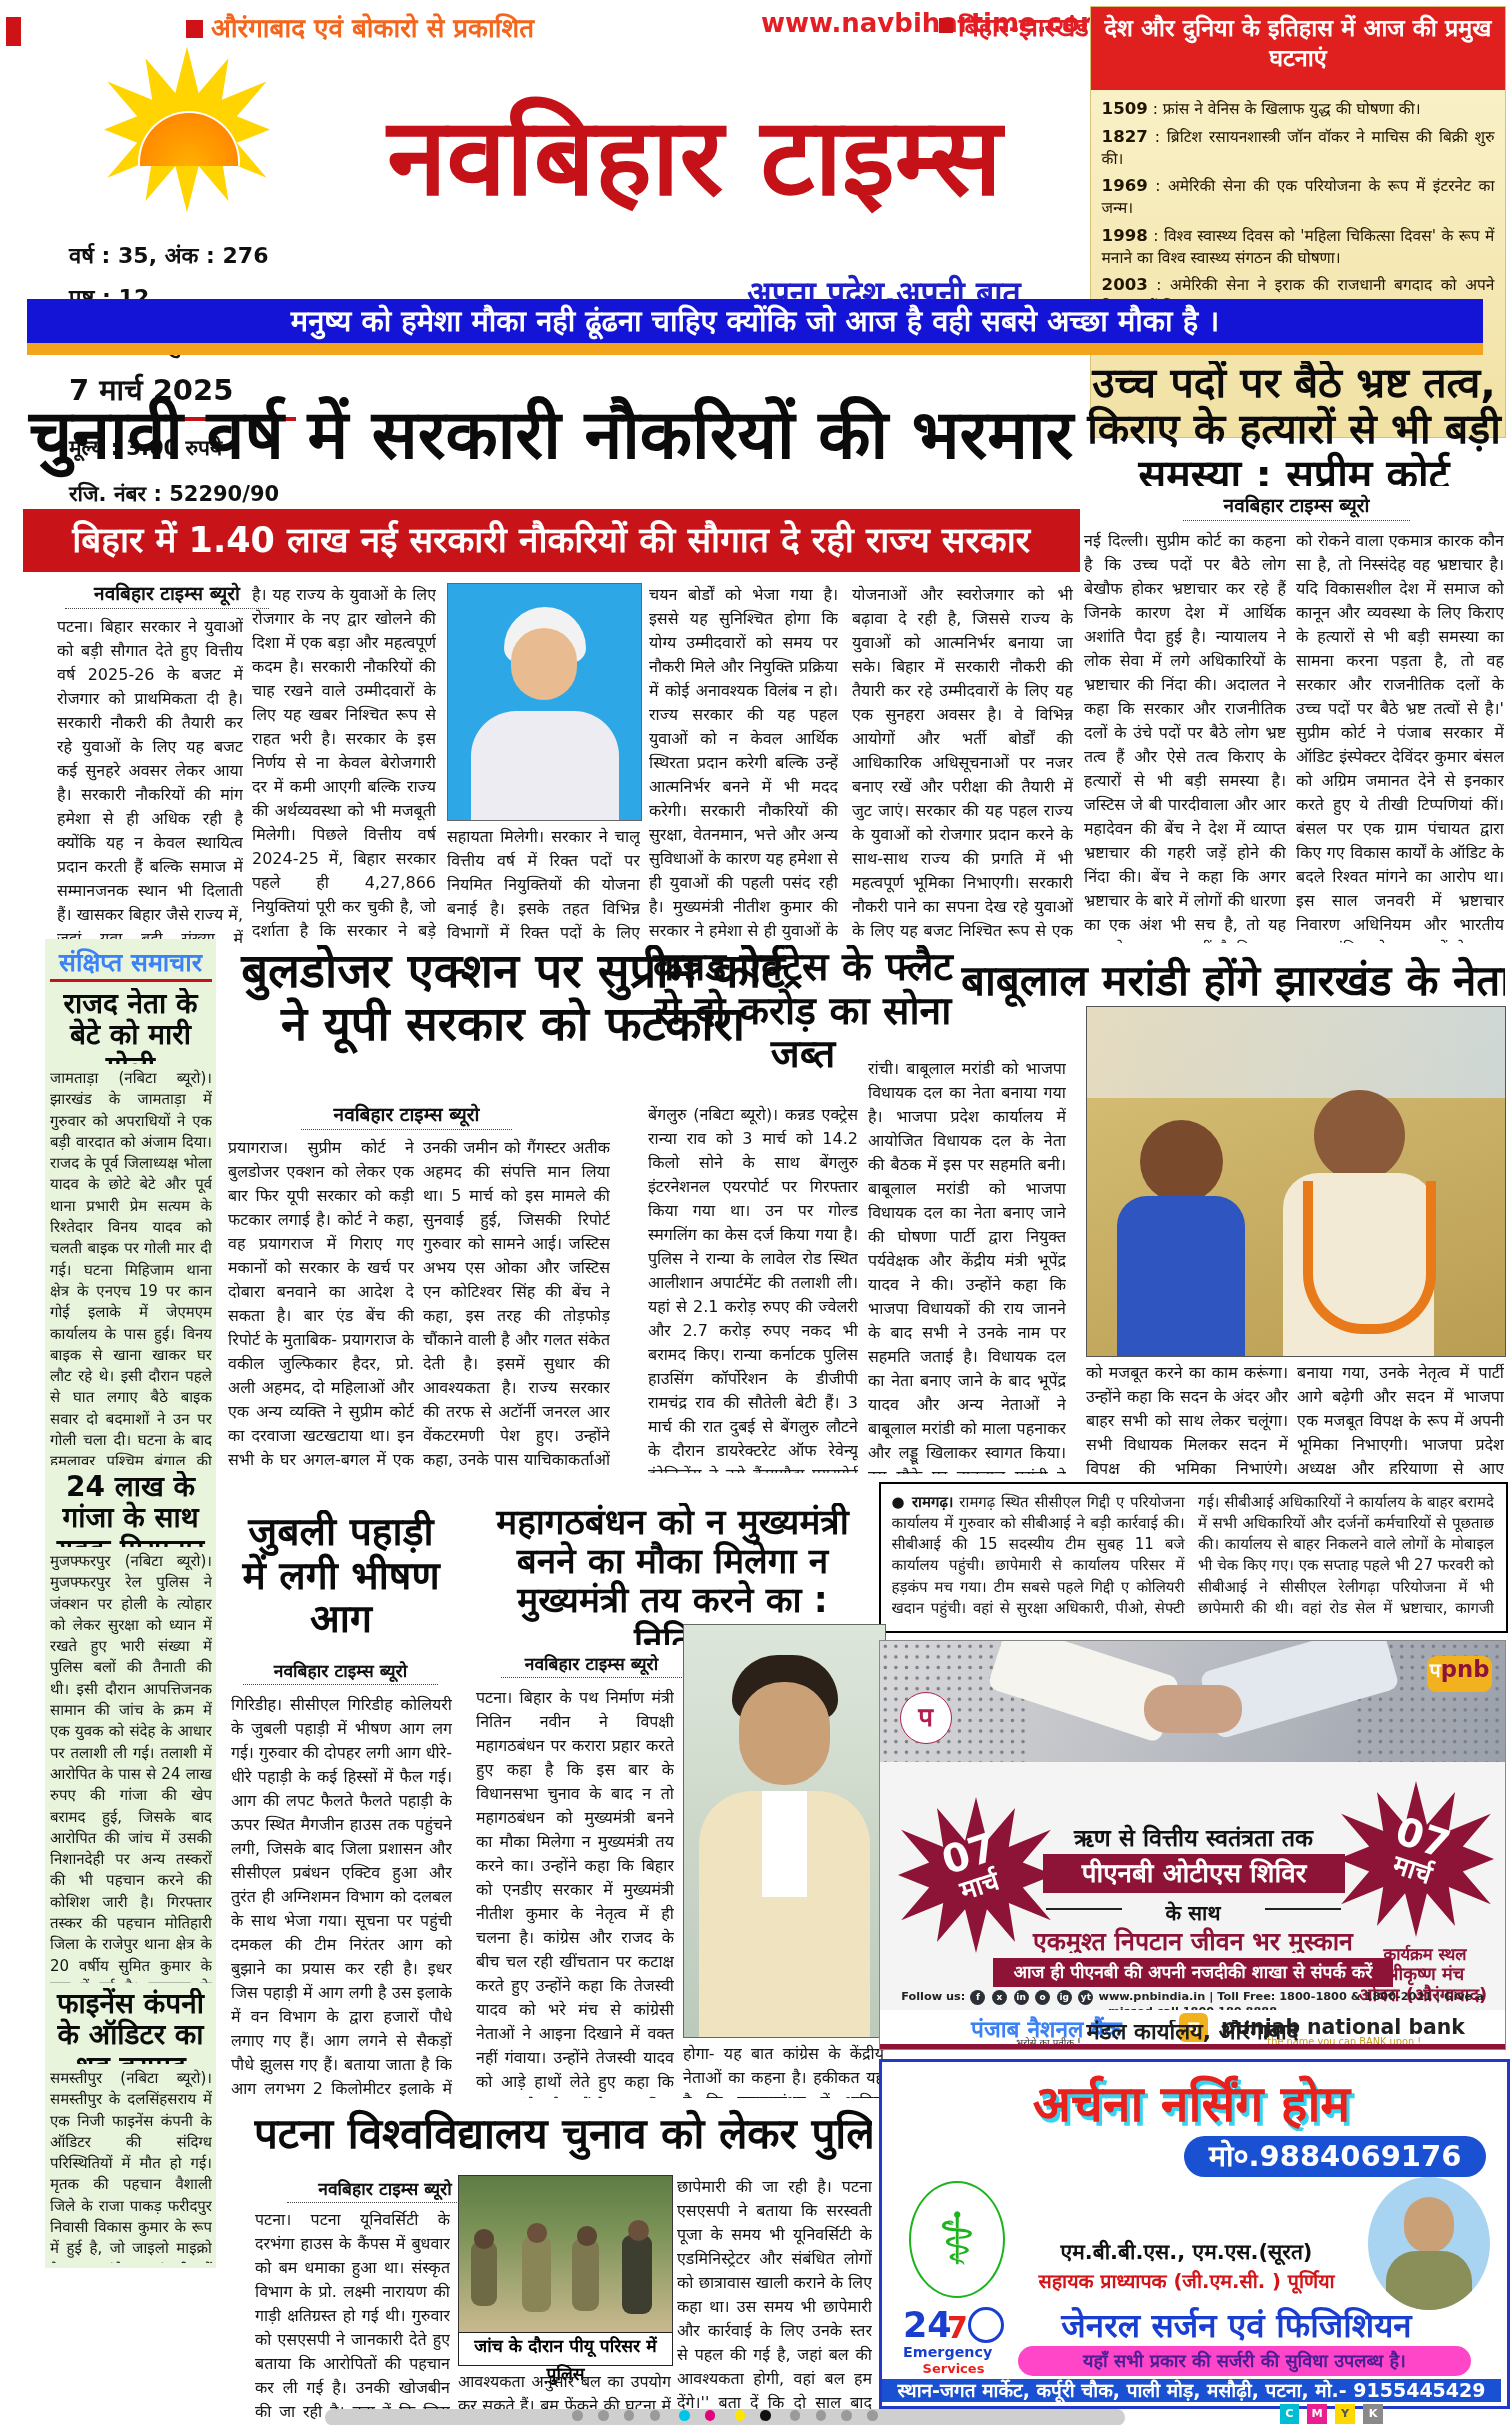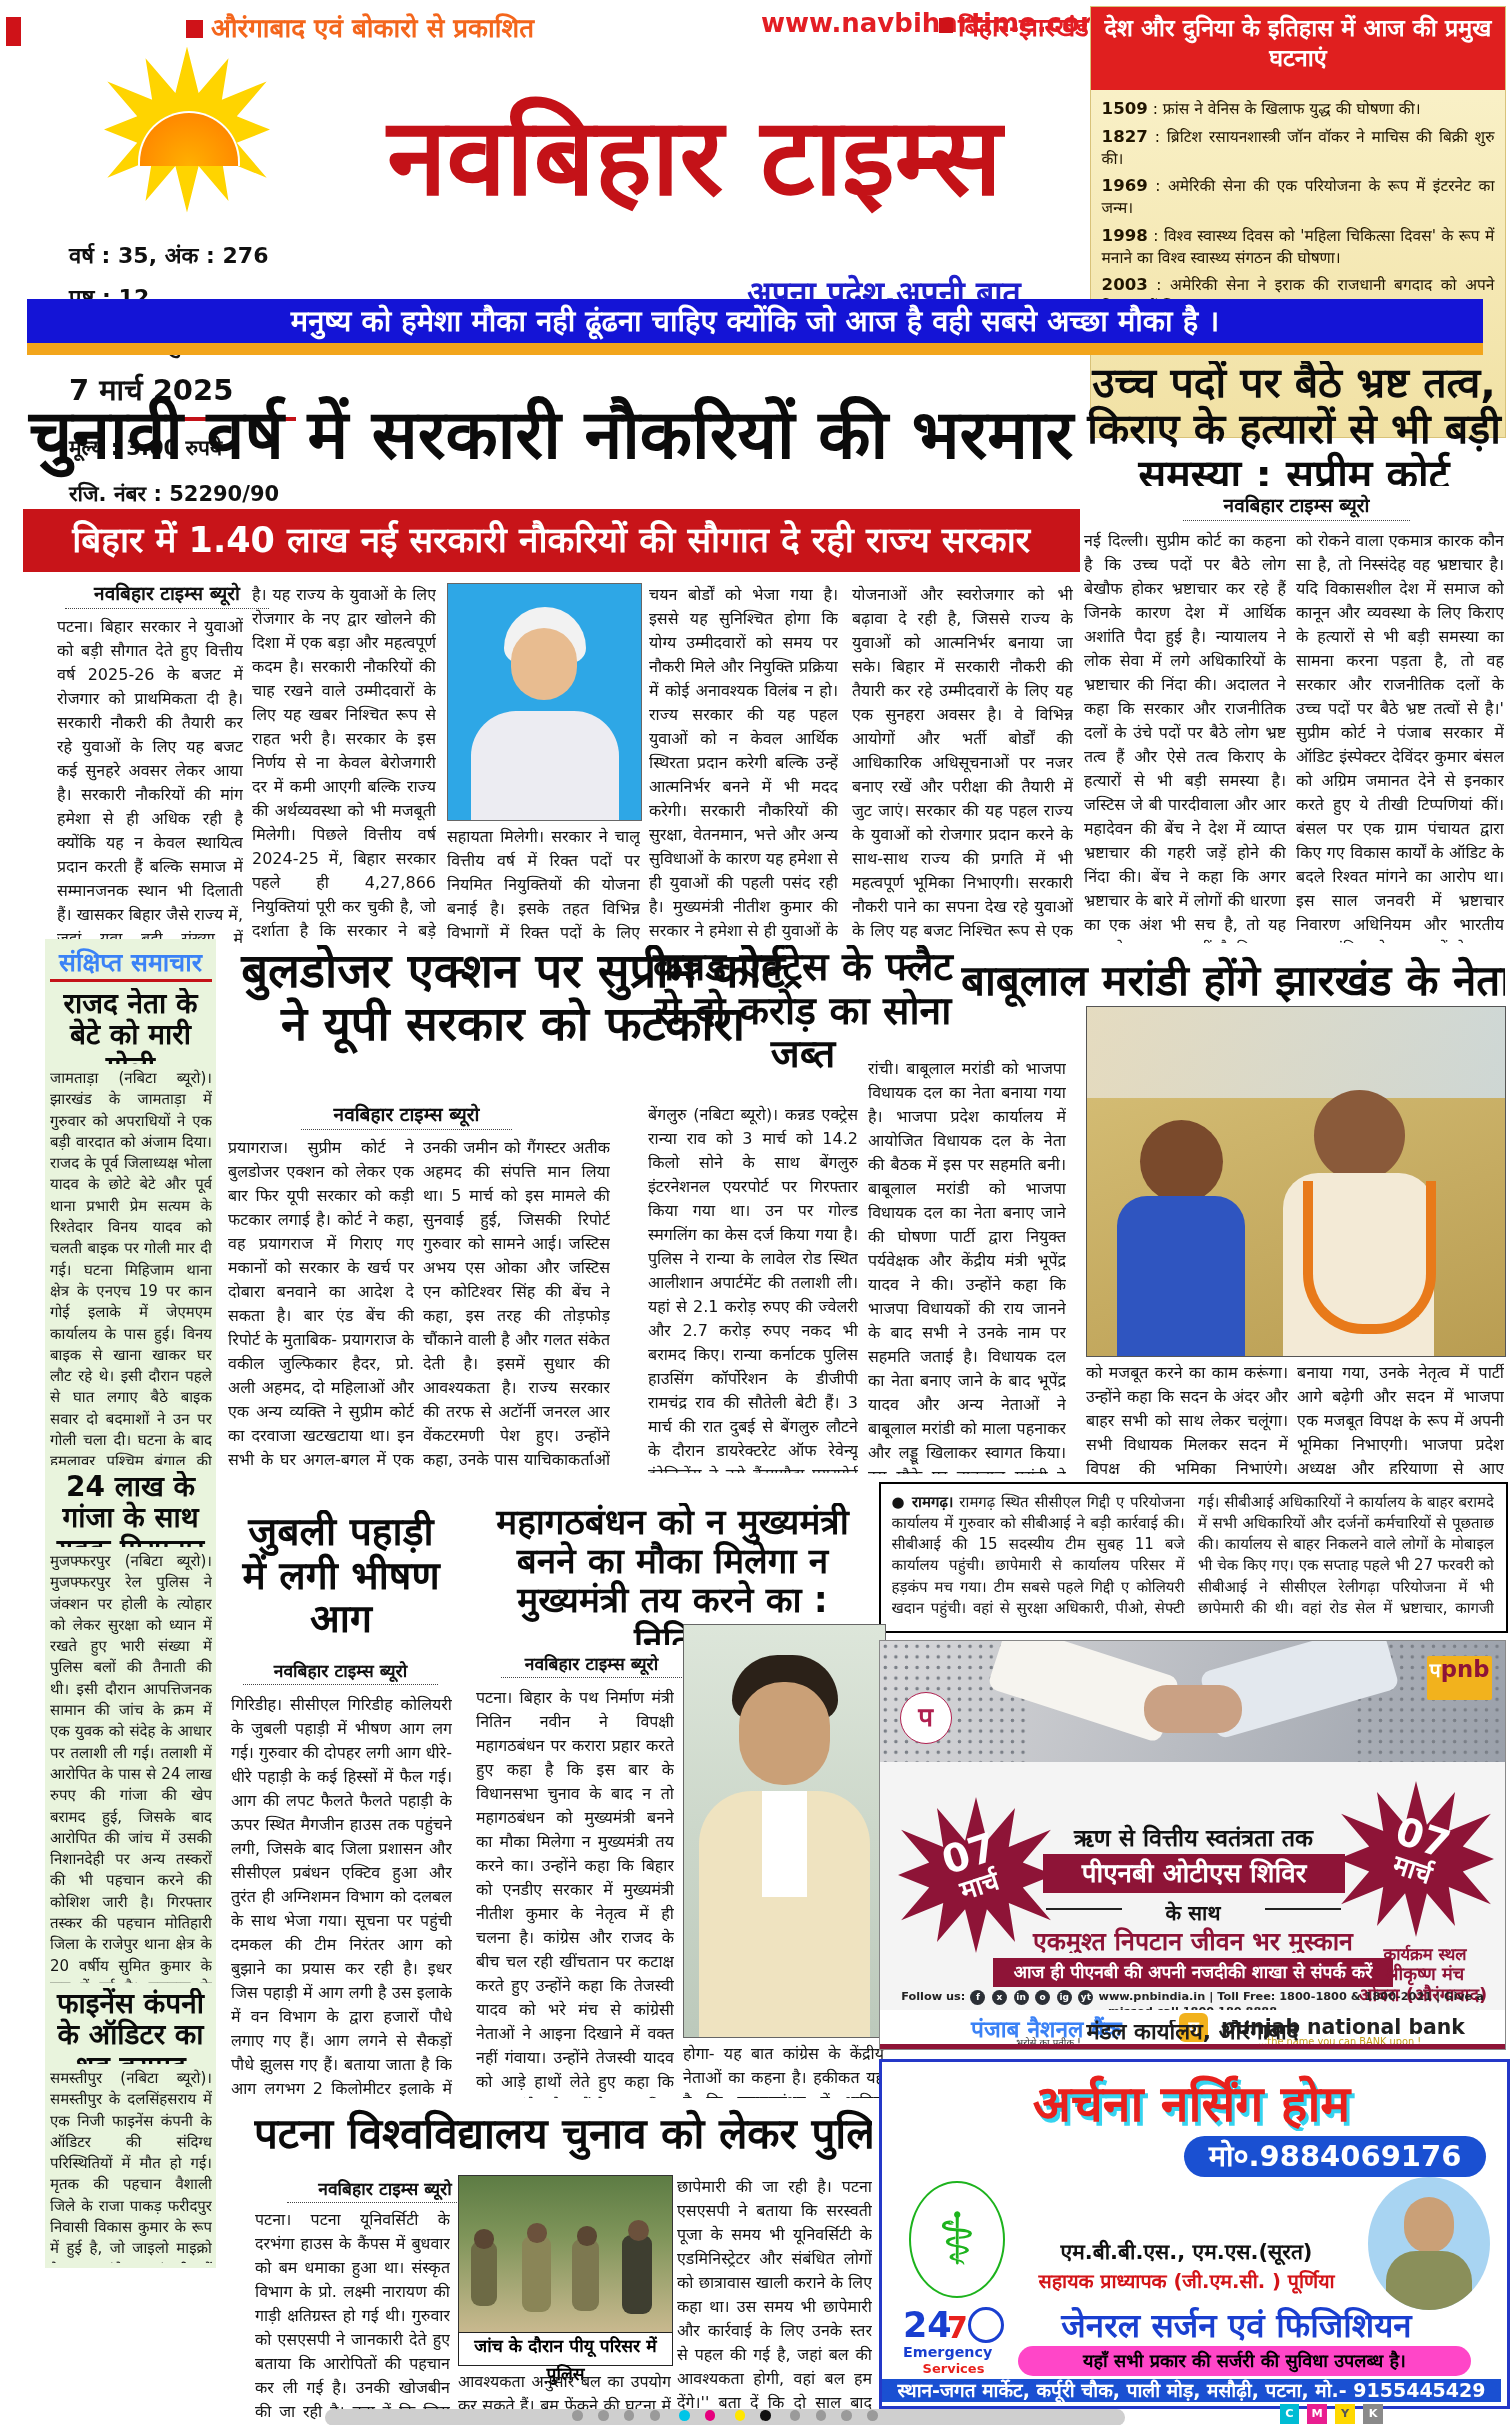--- a/index.html
+++ b/index.html
@@ -163,21 +163,21 @@
   <div class="abs" style="left:879px;top:1640px;width:625px;height:408px;border:0.8px solid #888;background:#f4f4f4;">
     <div class="abs" style="left:0;top:0;width:625px;height:121px;background:linear-gradient(110deg,#d8d8da,#9aa0aa);overflow:hidden;">
       <div class="abs dotgrid" style="left:0;top:0;width:151px;height:121px;"></div>
       <div class="abs dotgrid" style="left:474px;top:0;width:151px;height:121px;"></div>
       <div class="abs" style="left:113px;top:7.6px;width:181px;height:68px;background:#f6f4ef;transform:rotate(18deg);border-radius:10.6px;"></div>
       <div class="abs" style="left:325px;top:4.5px;width:189px;height:69px;background:#e3e8ee;transform:rotate(-16deg);border-radius:10.6px;"></div>
       <div class="abs" style="left:264px;top:44px;width:98px;height:48px;background:#caa184;border-radius:22.7px;"></div>
     </div>
 
     <div class="abs" style="left:19.6px;top:51px;width:50px;height:50px;background:#fff;border-radius:50%;border:1.5px solid #b02050;color:#b02050;font-weight:bold;font-size:26px;text-align:center;line-height:48px;"><span>प</span></div>
-    <div class="abs" style="left:547px;top:15px;width:65px;height:44px;background:#f2b21d;border-radius:2px;text-align:center;">
+    <div class="abs" style="left:547px;top:15px;width:65px;height:36px;background:#f2b21d;border-radius:9px;text-align:center;">
       <span class="b" style="color:#fff;font-size:19.6px;vertical-align:top;">प</span><span class="b maroon" style="font-size:22.7px;">pnb</span>
     </div>
 
     <div class="abs star" style="left:18px;top:156px;width:156px;height:156px;"></div>
     <div class="abs b" style="left:18px;top:156px;width:156px;height:156px;color:#fff;text-align:center;transform:rotate(-18deg);">
       <div style="font-size:39px;margin-top:36px;line-height:1;">07</div>
       <div style="font-size:26px;line-height:1.15;">मार्च</div>
     </div>
     <div class="abs star" style="left:458px;top:140px;width:156px;height:156px;"></div>
     <div class="abs b" style="left:458px;top:140px;width:156px;height:156px;color:#fff;text-align:center;transform:rotate(18deg);">
@@ -252,21 +252,21 @@
     </div>
 
     <div class="abs" style="left:21px;top:243px;width:100px;height:76px;">
       <span class="abs b" style="left:0;top:0;font-size:35px;color:#1a3fd0;">24</span>
       <span class="abs b" style="left:44px;top:4.5px;font-size:30px;color:#e8211d;">7</span>
       <span class="abs" style="left:65px;top:1.5px;width:30px;height:30px;border:3px solid #1a3fd0;border-radius:50%;"></span>
       <span class="abs b" style="left:0;top:39px;font-size:14.3px;color:#1a3fd0;">Emergency</span>
       <span class="abs b" style="left:19.6px;top:56px;font-size:13px;color:#e8211d;">Services</span>
     </div>
     <div class="abs b c clip" style="left:128px;top:240px;width:453px;height:39px;color:#1a3fd0;font-size:33px;white-space:nowrap;">जेनरल सर्जन एवं फिजिशियन</div>
-    <div class="abs b c clip" style="left:136px;top:284px;width:453px;height:30px;background:#ff46c8;color:#000000;font-size:18px;line-height:30px;border-radius:15px;">यहाँ सभी प्रकार की सर्जरी की सुविधा उपलब्ध है।</div>
+    <div class="abs b c clip" style="left:136px;top:284px;width:453px;height:30px;background:#ff46c8;color:#4c1d95;font-size:18px;line-height:30px;border-radius:15px;">यहाँ सभी प्रकार की सर्जरी की सुविधा उपलब्ध है।</div>
     <div class="abs b c clip" style="left:0;top:317px;width:619px;height:22.7px;background:#1a50d2;color:#fff;font-size:19px;line-height:22.7px;">स्थान-जगत मार्केट, कर्पूरी चौक, पाली मोड़, मसौढ़ी, पटना, मो.- 9155445429</div>
   </div>
 
   <div class="abs" style="left:325px;top:2409px;width:800px;height:16.6px;background:#cfcfcf;border-radius:8.3px;text-align:center;line-height:16.6px;">
     <span class="dot"></span><span class="dot"></span><span class="dot"></span><span class="dot"></span>
     <span class="dot" style="background:#00c5e8;"></span><span class="dot" style="background:#e6007e;"></span>
     <span class="dot" style="background:#ffe600;"></span><span class="dot" style="background:#111;"></span>
     <span class="dot"></span><span class="dot"></span><span class="dot"></span><span class="dot"></span>
   </div>
   <div class="abs" style="left:1275px;top:2404px;width:136px;height:21px;">

